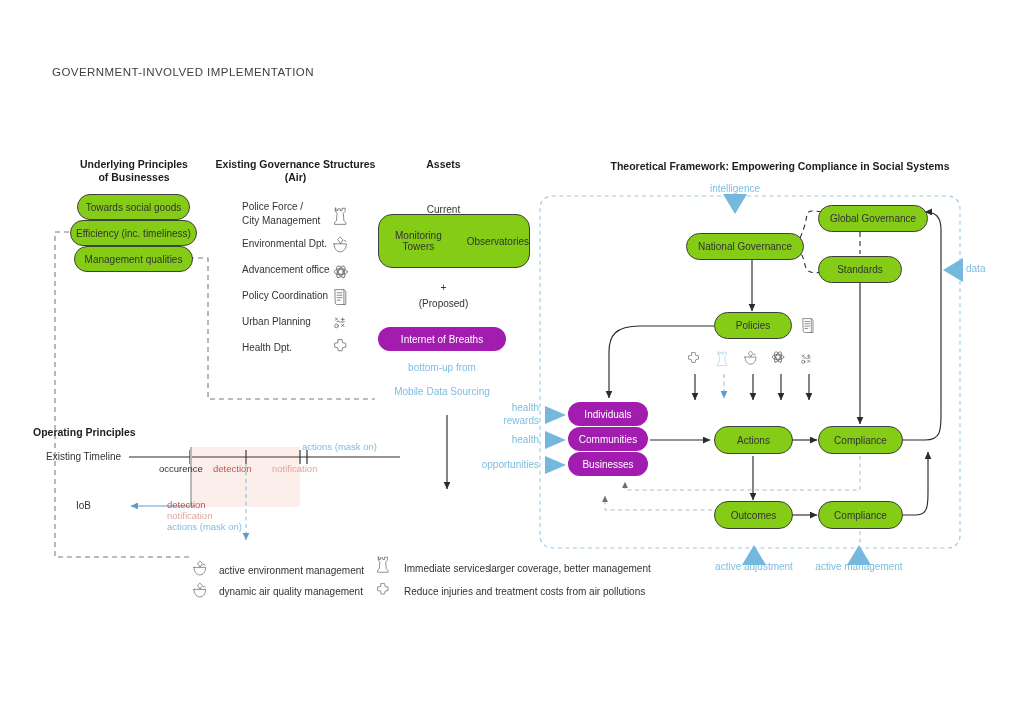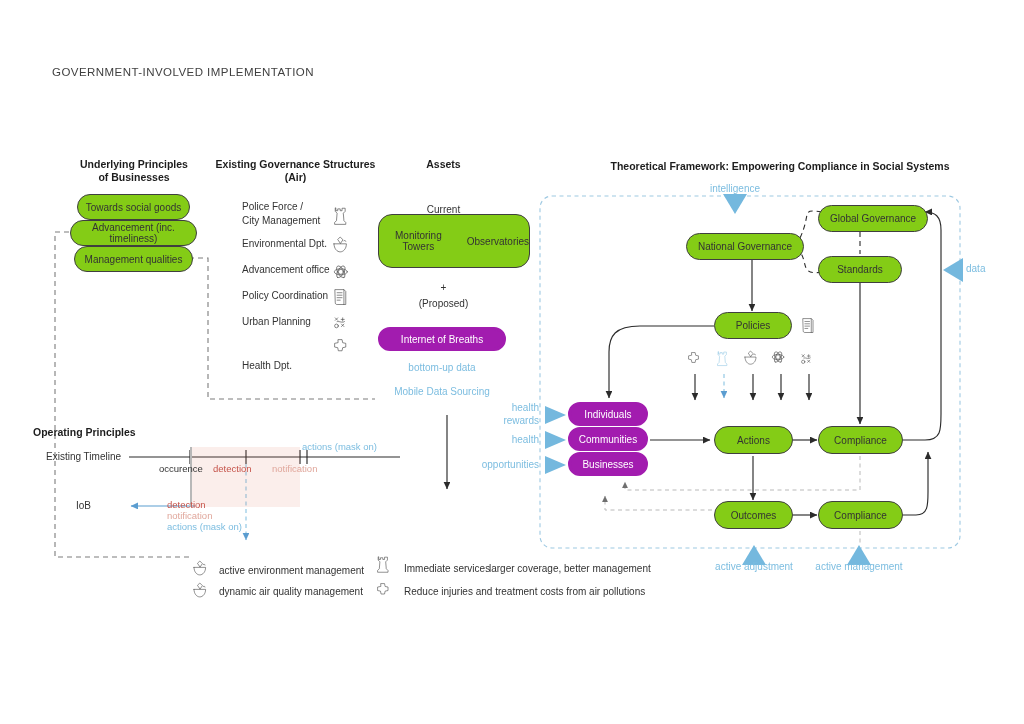--- a/index.html
+++ b/index.html
@@ -201,47 +201,47 @@
   <div>of Businesses</div>
 </div>
 <div class="abs col-head" style="left:213px;top:158px;width:165px;">Existing Governance Structures (Air)</div>
 <div class="abs col-head" style="left:396px;top:158px;width:95px;">Assets</div>
 <div class="abs col-head" style="left:580px;top:160px;width:400px;">Theoretical Framework: Empowering Compliance in Social Systems</div>
 
 <div class="abs pill" style="left:77px;top:194px;width:113px;height:26px;">
   <span>Towards social goods</span>
   </div>
 <div class="abs pill" style="left:70px;top:220px;width:127px;height:26px;">
-  <span>Advancement (inc. timeliness)</span>
+  <span>Efficiency (inc. timeliness)</span>
   </div>
 <div class="abs pill" style="left:74px;top:246px;width:119px;height:26px;">
   <span>Management qualities</span>
   </div>
 
 <div class="abs lbl" style="left:242px;top:200px;line-height:14px;">
   <div>Police Force /</div>
   <div>City Management</div>
 </div>
 <div class="abs lbl" style="left:242px;top:238px;">Environmental Dpt.</div>
 <div class="abs lbl" style="left:242px;top:264px;">Advancement office</div>
 <div class="abs lbl" style="left:242px;top:290px;">Policy Coordination</div>
 <div class="abs lbl" style="left:242px;top:316px;">Urban Planning</div>
-<div class="abs lbl" style="left:242px;top:360px;">Health Dpt.</div>
+<div class="abs lbl" style="left:242px;top:342px;">Health Dpt.</div>
 
 <div class="abs lbl" style="left:396px;top:192px;width:95px;text-align:center;margin-top:12px;">Current</div>
 <div class="abs pill" style="left:378px;top:214px;width:152px;height:54px;flex-direction:row;gap:9px;">
   <span>Monitoring Towers</span>
   <span>Observatories</span>
 </div>
 <div class="abs lbl" style="left:396px;top:282px;width:95px;text-align:center;">+</div>
 <div class="abs lbl" style="left:396px;top:298px;width:95px;text-align:center;">(Proposed)</div>
 <div class="abs pill blue" style="left:378px;top:327px;width:128px;height:24px;">
   <span>Internet of Breaths</span>
 </div>
-<div class="abs lbl blue-txt" style="left:376px;top:362px;width:132px;text-align:center;">bottom-up data</div>
+<div class="abs lbl blue-txt" style="left:376px;top:362px;width:132px;text-align:center;">bottom-up from</div>
 <div class="abs lbl blue-txt" style="left:376px;top:386px;width:132px;text-align:center;">Mobile Data Sourcing</div>
 
 <div class="abs lbl blue-txt" style="left:680px;top:183px;width:110px;text-align:center;">intelligence</div>
 <div class="abs lbl blue-txt" style="left:966px;top:263px;">data</div>
 <div class="abs lbl blue-txt" style="left:704px;top:561px;width:100px;text-align:center;">active adjustment</div>
 <div class="abs lbl blue-txt" style="left:809px;top:561px;width:100px;text-align:center;">active management</div>
 
 <div class="abs lbl blue-txt" style="left:455px;top:401px;width:84px;text-align:right;line-height:13px;">
   <div>health</div>
   <div>rewards</div>

